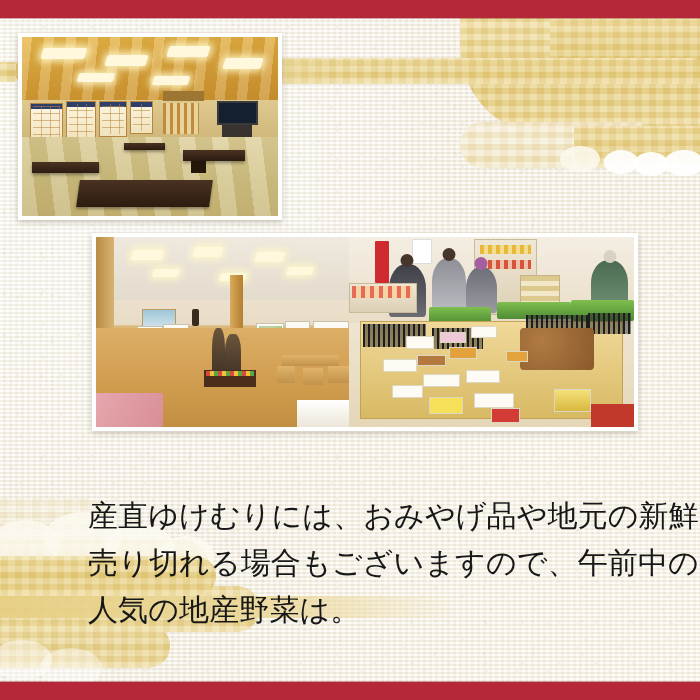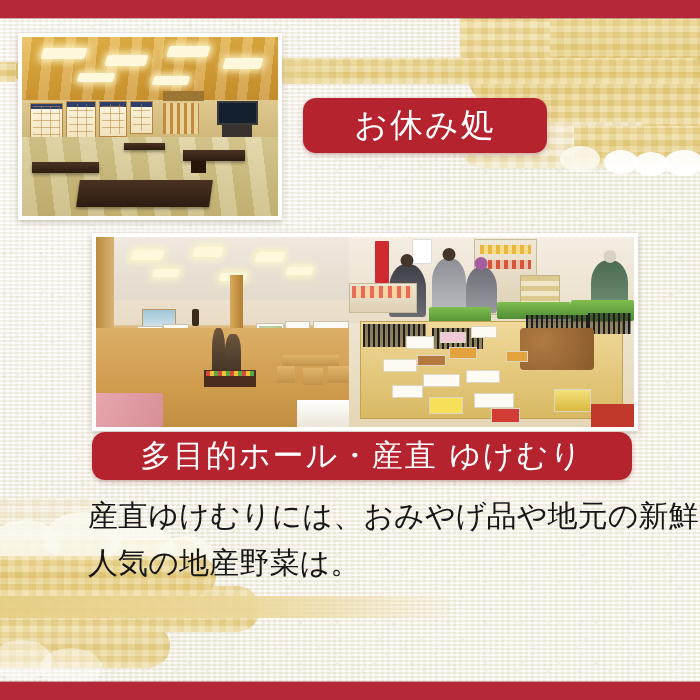--- a/index.html
+++ b/index.html
@@ -370,22 +370,21 @@
         <div class="pack" style="left:44%;top:82%;width:14%;height:8%;"></div>
         <div class="pack" style="left:15%;top:78%;width:11%;height:7%;"></div>
         <div class="pack o" style="left:55%;top:60%;width:8%;height:6%;"></div>
         <div class="pack" style="left:50%;top:90%;width:10%;height:8%;background:#d23c35;"></div>
         <div class="pack" style="left:72%;top:80%;width:13%;height:12%;background:linear-gradient(180deg,#f4e07a,#d9b940);"></div>
         <div style="position:absolute;left:85%;top:88%;width:15%;height:12%;background:#c0392b;"></div>
       </div>
     </div>
   </div>
 
-  <div class="banner banner-1">お休み処</div>
-
-  <div class="banner banner-2">多目的ホール・産直 ゆけむり</div>
+
 
   <div class="body-copy">
     <div>産直ゆけむりには、おみやげ品や地元の新鮮・</div>
+    <div>売り切れる場合もございますので、午前中の</div>
     <div>人気の地産野菜は。</div>
   </div>
 
 </div>
 
 </body></html>

